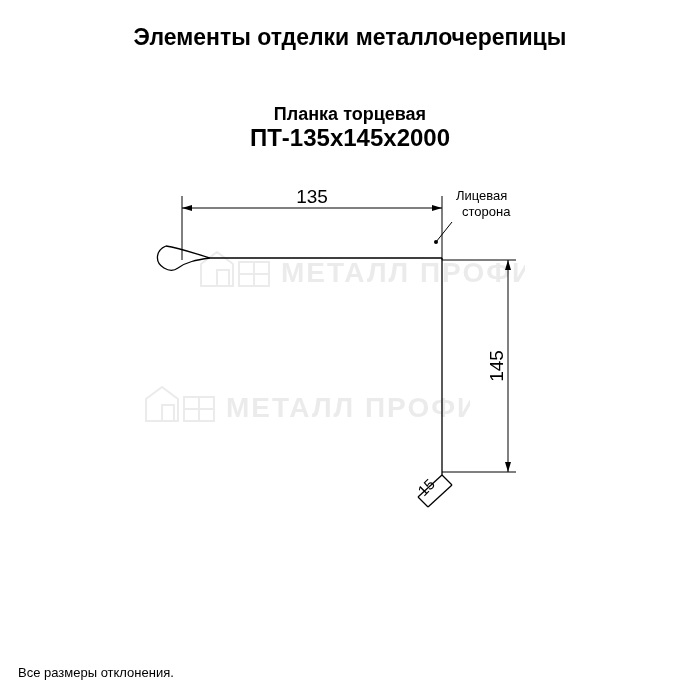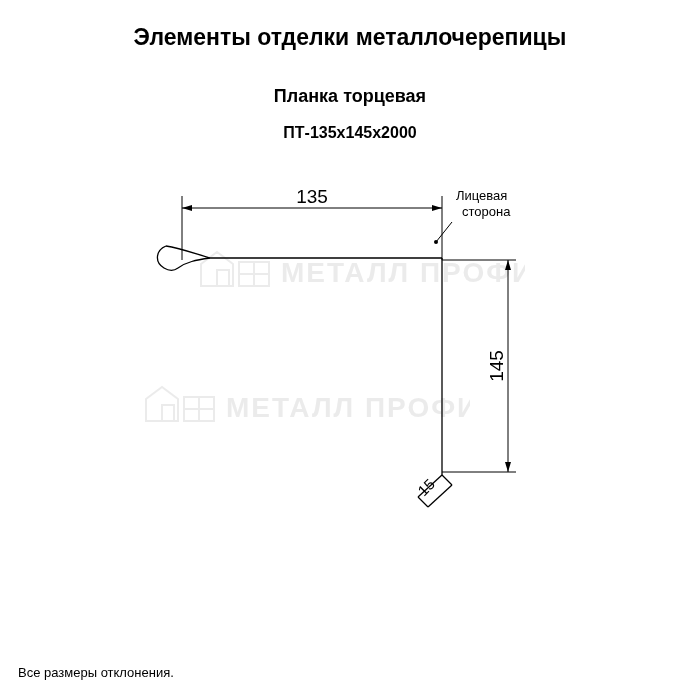--- a/index.html
+++ b/index.html
@@ -25,34 +25,34 @@
     top: 24px;
     left: 0;
     width: 700px;
     text-align: center;
     font-size: 23px;
     font-weight: bold;
     letter-spacing: 0px;
   }
   .subtitle {
     position: absolute;
-    top: 86px;
+    top: 104px;
     left: 0;
     width: 700px;
     text-align: center;
     font-size: 18px;
     font-weight: bold;
   }
   .code {
     position: absolute;
     top: 124px;
     left: 0;
     width: 700px;
     text-align: center;
-    font-size: 16px;
+    font-size: 24px;
     font-weight: bold;
   }
   .drawing {
     position: absolute;
     top: 150px;
     left: 0;
     width: 700px;
     height: 420px;
   }
   .watermark {

